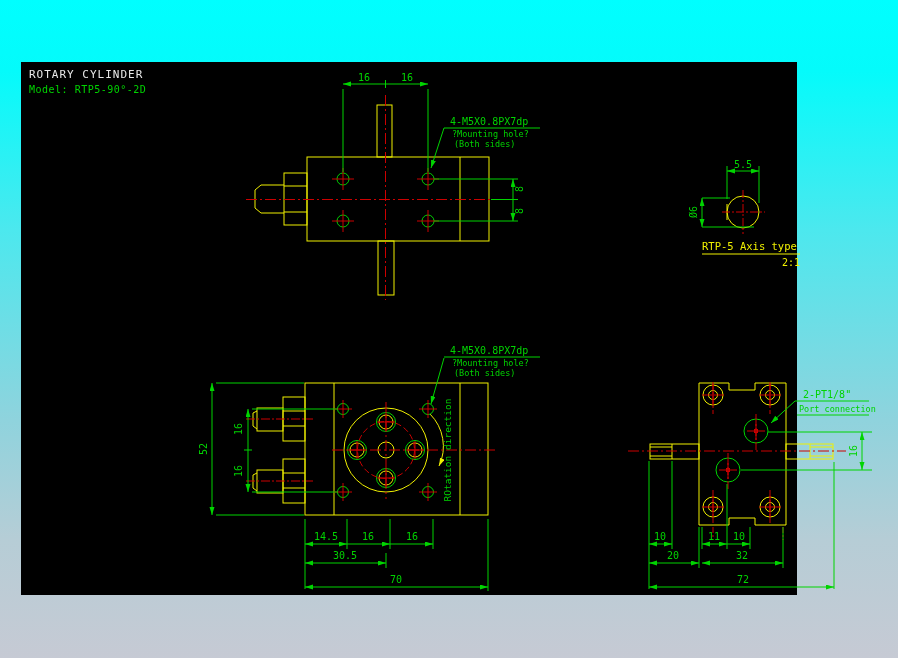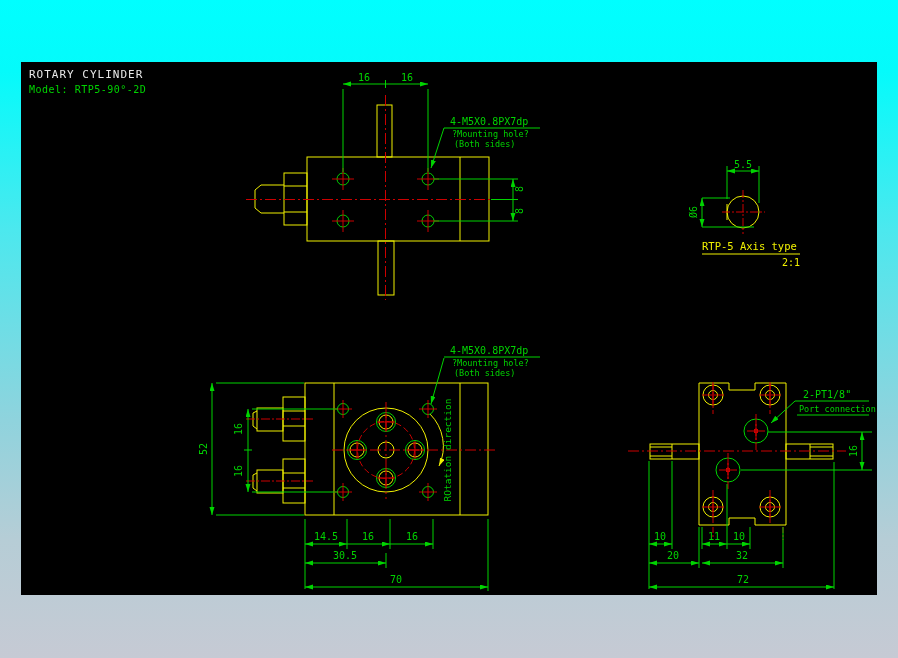--- a/index.html
+++ b/index.html
@@ -2,21 +2,21 @@
 <html><head>
 <meta charset="utf-8">
 <style>
   html,body{margin:0;padding:0;}
   body{
     width:898px;height:658px;overflow:hidden;
     background:linear-gradient(180deg,#00ffff 0px,#04fbfb 70px,#4ce8ee 230px,#8fd3dd 420px,#b6cdd6 540px,#c6cad4 658px);
     font-family:"DejaVu Sans Mono",monospace;
   }
   #cad-canvas{
-    position:absolute;left:21px;top:62px;width:856px;height:533px;
+    position:absolute;left:21px;top:62px;width:776px;height:533px;
     background:#000;
   }
   svg text{user-select:none;}
 </style>
 </head>
 <body>
 
 <div id="cad-canvas">
 <svg width="856" height="533" viewBox="0 0 856 533" xmlns="http://www.w3.org/2000/svg">
   <defs>

